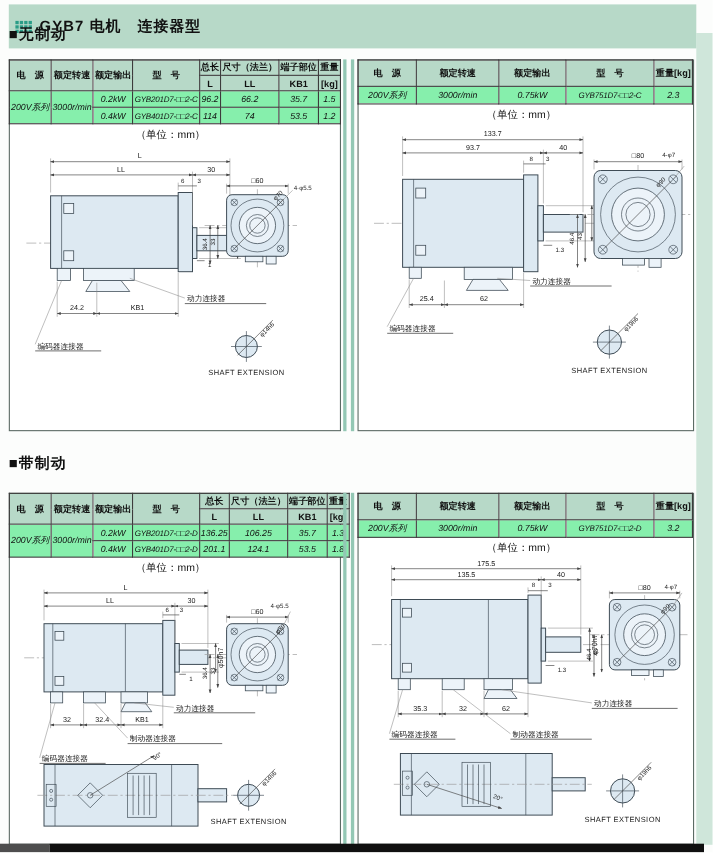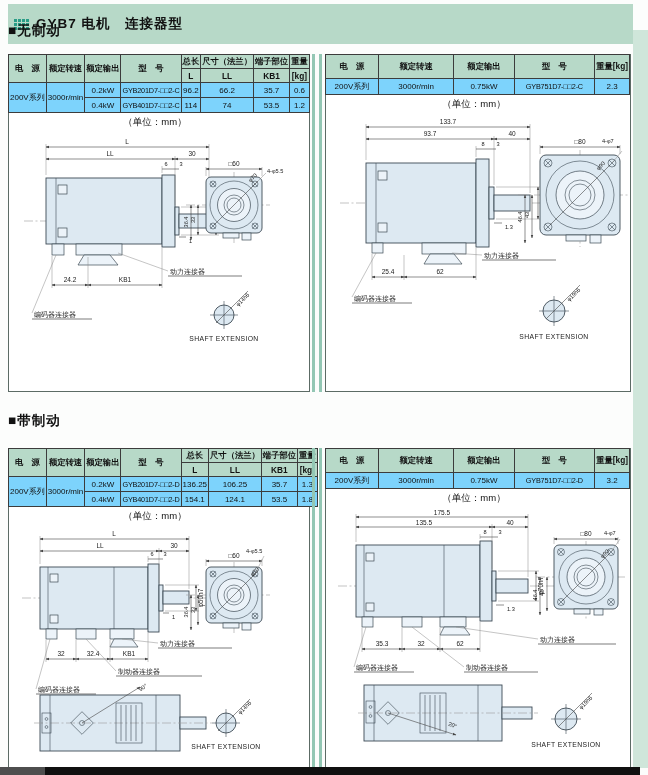--- a/index.html
+++ b/index.html
@@ -11,21 +11,21 @@
             display:flex;align-items:center;gap:7px;padding-left:6px;box-sizing:border-box;}
   .ticon{display:grid;grid-template-columns:repeat(4,3px);grid-auto-rows:3px;gap:1px;}
   .ticon span{background:#2a9d87;}
   .ttext{font-size:13.5px;font-weight:bold;letter-spacing:1px;}
   .sechead{position:absolute;left:8px;font-size:13.5px;font-weight:bold;letter-spacing:1px;}
   .box{position:absolute;background:#ffffff;border:1px solid #5c6b65;box-sizing:border-box;}
   table.spec{border-collapse:collapse;table-layout:fixed;margin:-1px 0 0 -1px;padding-left:23px;}
   table.spec th,table.spec td{border:1px solid #3c3c3c;text-align:center;vertical-align:middle;
       padding:0 1px;overflow:hidden;white-space:nowrap;}
   table.spec th{background:#b7d9c8;font-size:8.3px;font-weight:bold;height:13px;}
-  table.spec td{font-size:8px;height:14px;background:#7dd3fc;}
+  table.spec td{font-size:8px;height:14px;background:#86efac;font-style:italic;}
   table.spec td.model{font-size:7.3px;letter-spacing:-.2px;}
   table.spec.rt th{height:23px;}
   table.spec.rt td{height:15px;}
   .unit{text-align:center;font-size:9.5px;padding:3px 8px 0 0;}
   .draw{display:block;margin:4px auto 0 auto;}
   svg text{font-family:"Liberation Sans","DejaVu Sans",sans-serif;fill:#1a1a1a;}
   .dim{font-size:6.5px;}
   .dim-s{font-size:5.6px;}
   .lbl{font-size:7px;}
   .se{font-size:6.8px;letter-spacing:.4px;}
@@ -98,21 +98,21 @@
       </thead>
       <tbody>
         <tr>
           <td rowspan="2">200V系列</td>
           <td rowspan="2">3000r/min</td>
           <td>0.2kW</td>
           <td class="model">GYB201D7-□□2-C</td>
           <td>96.2</td>
           <td>66.2</td>
           <td>35.7</td>
-          <td>0.6</td>
+          <td>1.5</td>
         </tr>
         <tr>
           <td>0.4kW</td>
           <td class="model">GYB401D7-□□2-C</td>
           <td>114</td>
           <td>74</td>
           <td>53.5</td>
           <td>1.2</td>
         </tr>
       </tbody>
@@ -388,21 +388,21 @@
           <td>0.2kW</td>
           <td class="model">GYB201D7-□□2-D</td>
           <td>136.25</td>
           <td>106.25</td>
           <td>35.7</td>
           <td>1.3</td>
         </tr>
         <tr>
           <td>0.4kW</td>
           <td class="model">GYB401D7-□□2-D</td>
-          <td>154.1</td>
+          <td>201.1</td>
           <td>124.1</td>
           <td>53.5</td>
           <td>1.8</td>
         </tr>
       </tbody>
     </table>
     <div class="unit">（单位：mm）</div>
 
     <svg class="draw" width="298" height="228" viewBox="0 0 298 228">
       <g>

